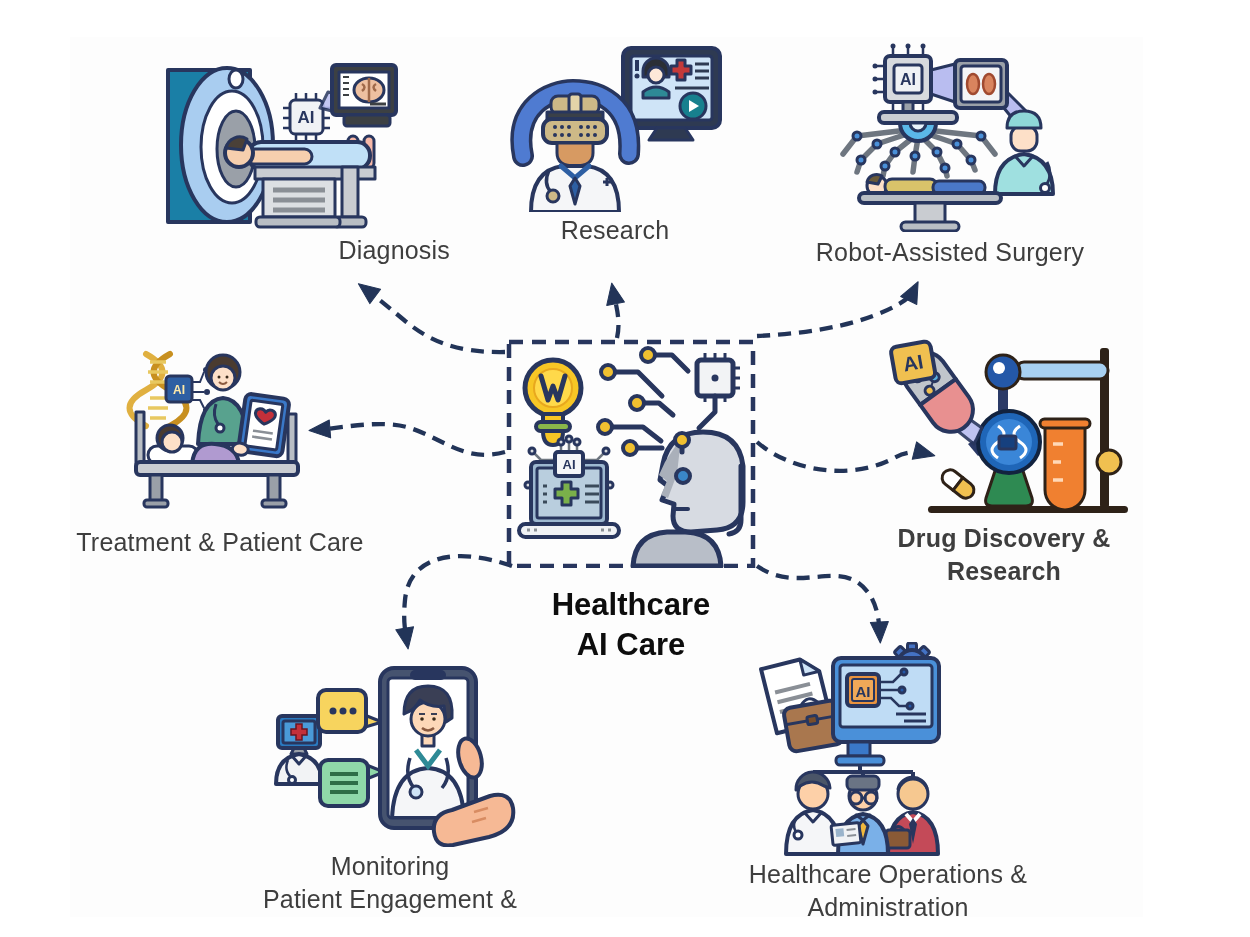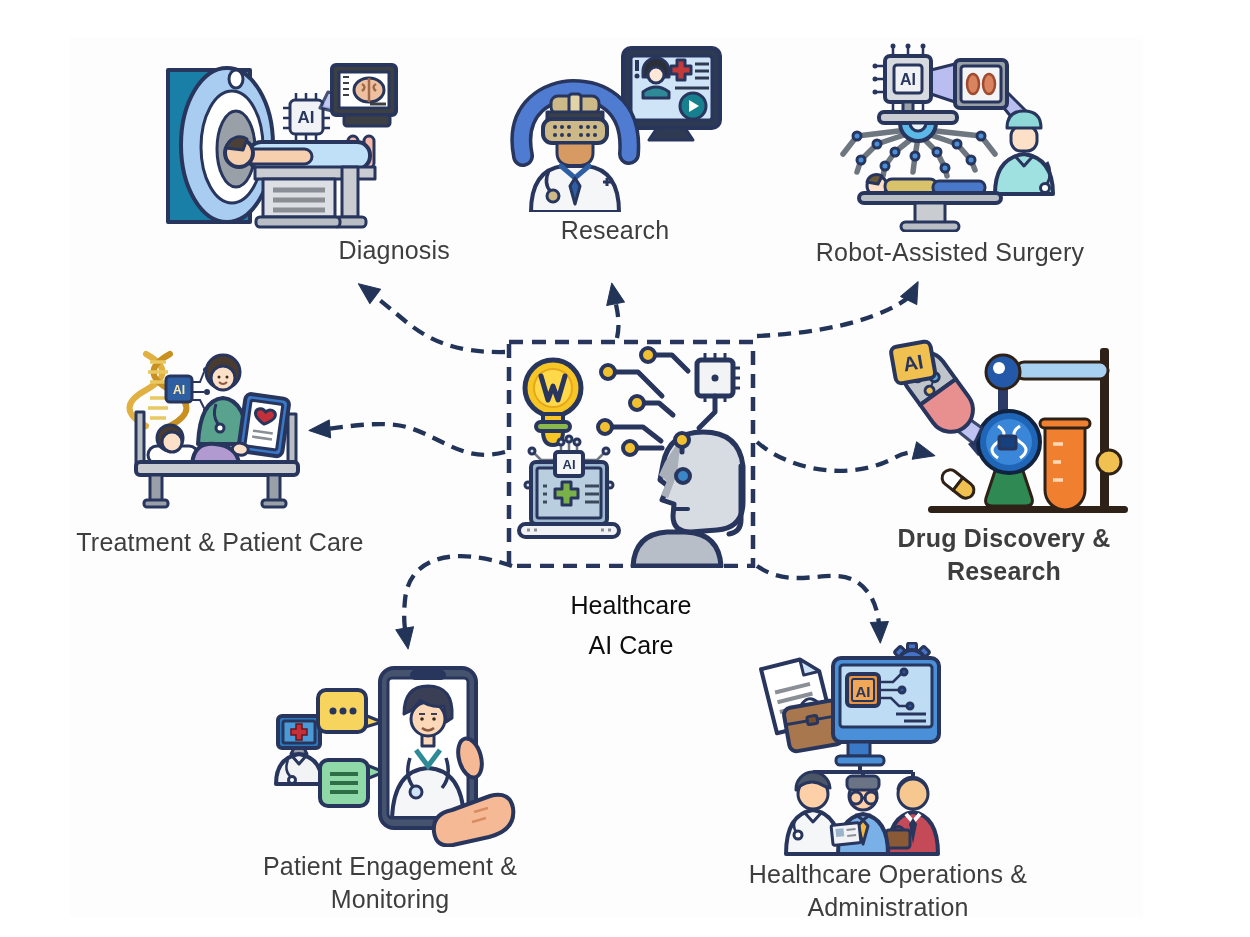--- a/index.html
+++ b/index.html
@@ -3,21 +3,21 @@
 <meta charset="utf-8">
 <style>
   html,body{margin:0;padding:0;background:#ffffff;}
   #canvas{position:relative;width:1250px;height:937px;background:#ffffff;overflow:hidden;
           font-family:"Liberation Sans",sans-serif;}
   #panel{position:absolute;left:70px;top:37px;width:1073px;height:880px;background:#fdfdfd;}
   .node{position:absolute;}
   .label{position:absolute;text-align:center;color:#3e3e3e;font-size:25px;line-height:33px;
          letter-spacing:.2px;}
   #title{position:absolute;left:500px;top:585px;width:262px;text-align:center;color:#0d0d0d;
-         font-size:25px;line-height:40px;font-weight:normal;}
+         font-size:31px;line-height:40px;font-weight:bold;}
   #arrows{position:absolute;left:0;top:0;pointer-events:none;}
   .dash{fill:none;stroke:#223458;stroke-width:4.3;stroke-dasharray:13 8;stroke-linecap:butt;}
   
   .o3{stroke:#28365e;stroke-width:3;stroke-linejoin:round;stroke-linecap:round;}
   .o4{stroke:#28365e;stroke-width:4;stroke-linejoin:round;stroke-linecap:round;}
   .o5{stroke:#28365e;stroke-width:5;stroke-linejoin:round;stroke-linecap:round;}
   .ob3{stroke:#2e2218;stroke-width:3;stroke-linejoin:round;stroke-linecap:round;}
   .nofill{fill:none;}
   .ai{font-family:"Liberation Sans",sans-serif;font-weight:bold;}
 </style>
@@ -413,22 +413,22 @@
         </g>
       </g>
       <g>
         <ellipse cx="212" cy="96" rx="11" ry="20" transform="rotate(-15 212 96)" fill="#f6b995" class="o4"></ellipse>
         <path d="M176 170 q-2 -18 18 -22 l38 -14 q20 -5 23 12 q3 22 -24 29 l-36 8 q-17 3 -19 -13 z" fill="#f6b995" class="o4"></path>
         <path class="nofill" stroke="#d88c62" stroke-width="2.5" d="M216 150 l14 -4 M214 160 l14 -4"></path>
       </g>
     </svg>
   </div>
   <div class="label" style="left:235px;top:850px;width:310px;">
+    <div>Monitoring</div>
     <div>Patient Engagement &amp;</div>
-    <div>Monitoring</div>
   </div>
 
   <div class="node" style="left:728px;top:642px;">
     <svg width="245" height="215" viewBox="0 0 245 215">
       <g transform="rotate(-14 66 52)">
         <path d="M40 20 h40 l16 16 v50 h-56 z" fill="#ffffff" class="o4"></path>
         <polygon points="80,20 96,36 80,36" fill="#cfe4f7" class="o3"></polygon>
         <path class="nofill" stroke="#8a8f96" stroke-width="4" d="M48 46 h36 M48 56 h36 M48 66 h24"></path>
       </g>
       <g transform="rotate(-10 85 82)">

